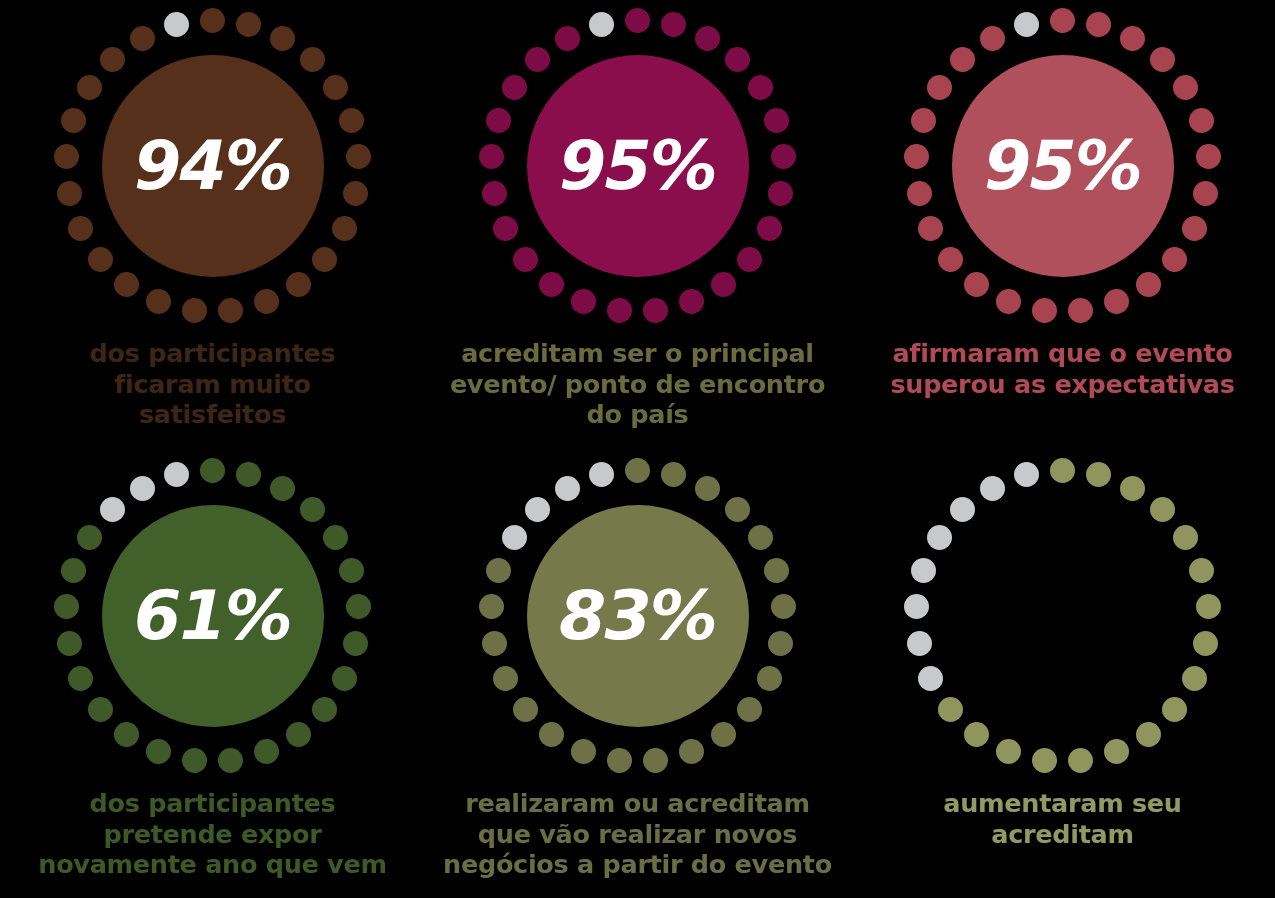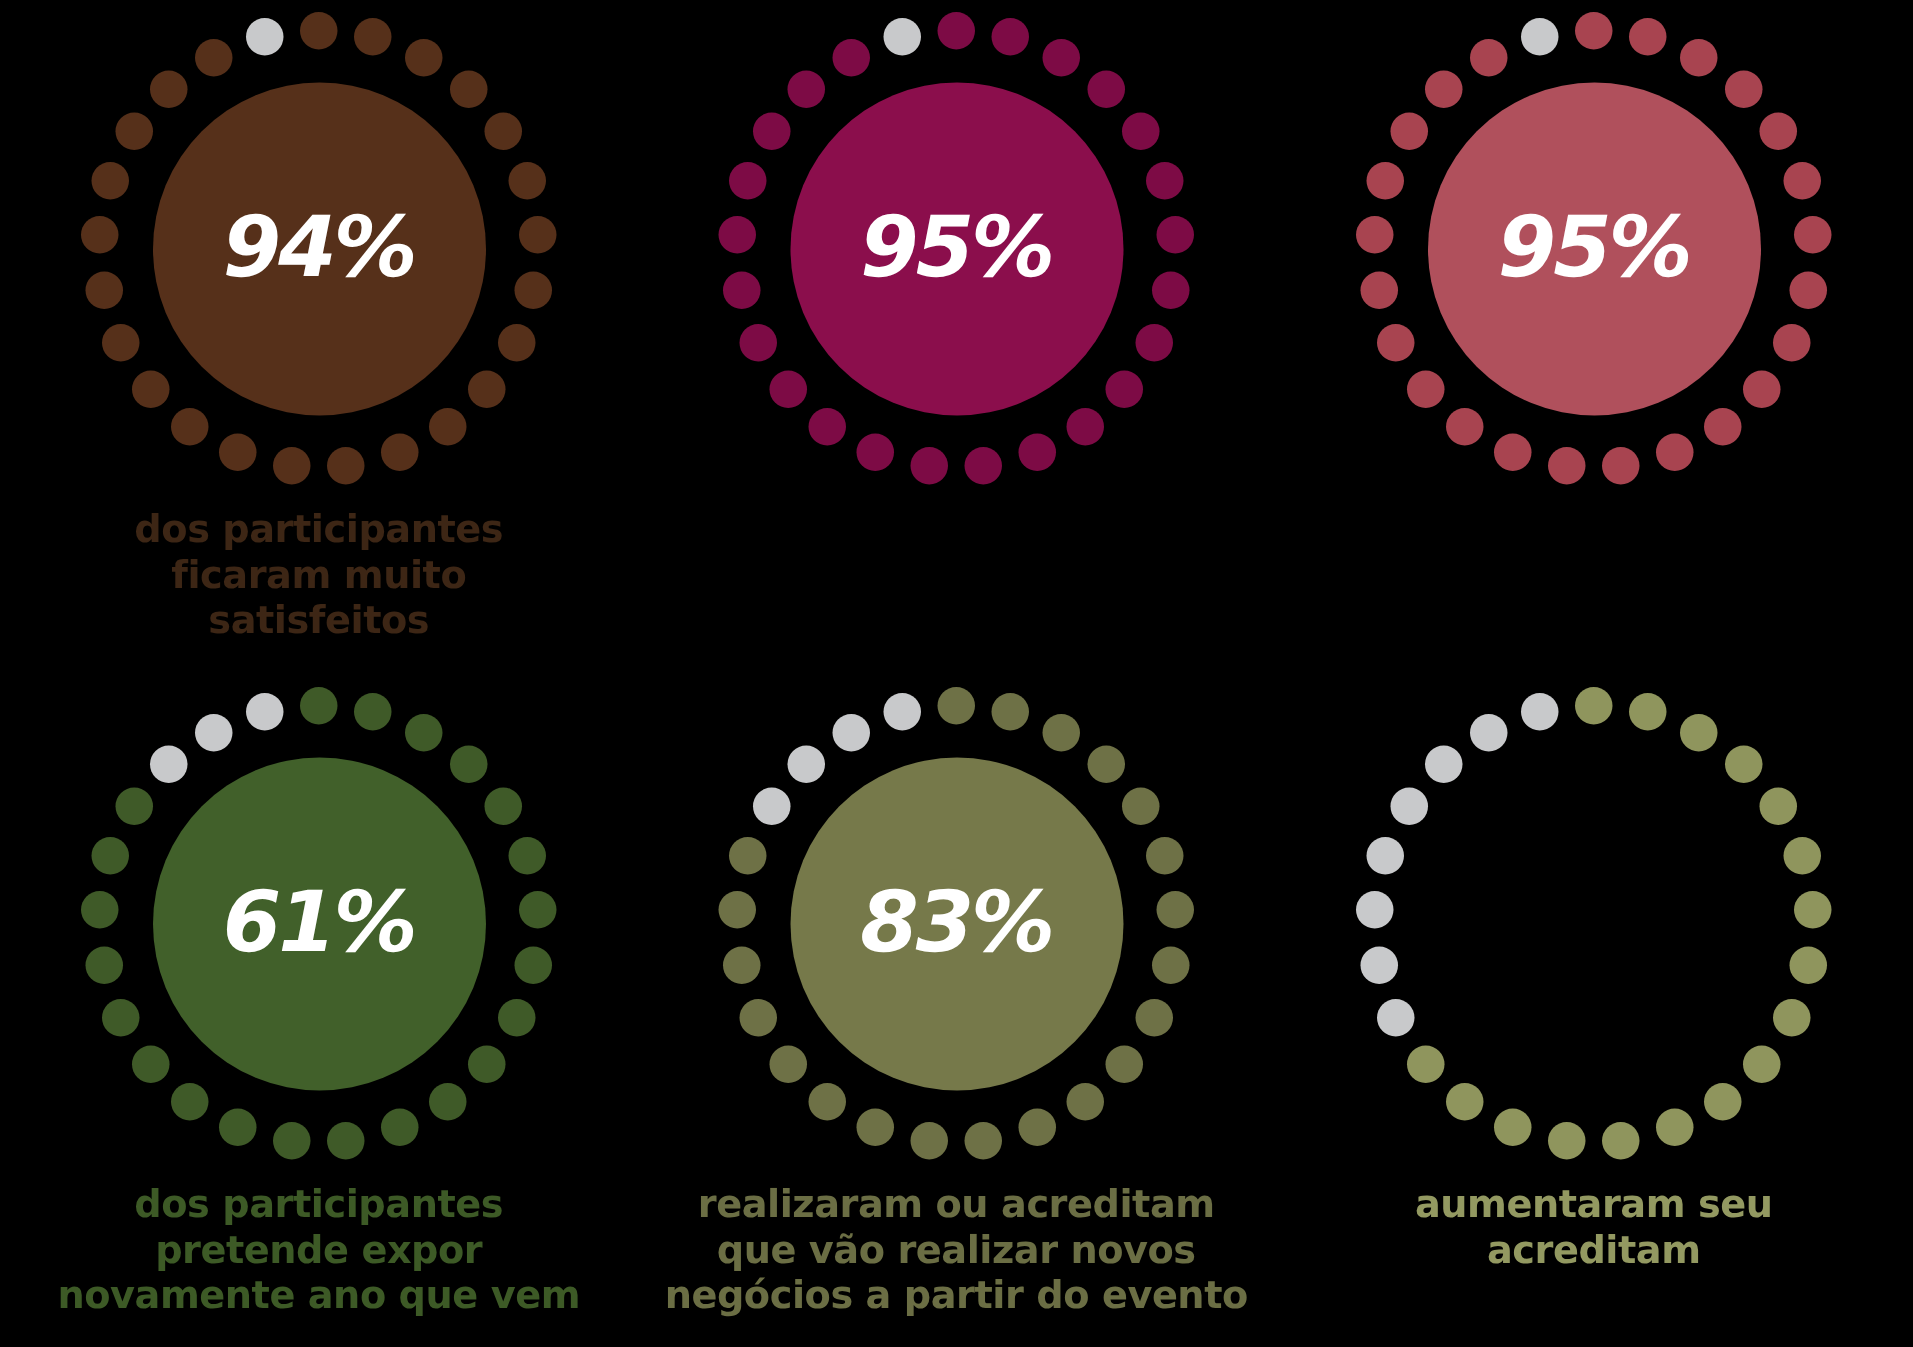--- a/index.html
+++ b/index.html
@@ -44,21 +44,21 @@
     width:222px;height:222px;
     margin-left:-111px;margin-top:-111px;
     border-radius:50%;
     display:flex;
     align-items:center;
     justify-content:center;
   }
   .pct{
     color:#ffffff;
     font-family:"DejaVu Sans", sans-serif;
-    font-size:56px;
+    font-size:68px;
     font-weight:bold;
     font-style:italic;
     letter-spacing:-2px;
     line-height:1;
     user-select:none;
   }
   .caption{
     margin-top:12px;
     text-align:center;
     font-family:"DejaVu Sans", sans-serif;
@@ -134,20 +134,23 @@
         <span class="dot" style="background: rgb(125, 11, 69); left: 4.46503%; top: 47.1352%;"></span>
         <span class="dot" style="background: rgb(125, 11, 69); left: 6.60805%; top: 35.9011%;"></span>
         <span class="dot" style="background: rgb(125, 11, 69); left: 11.4775%; top: 25.5529%;"></span>
         <span class="dot" style="background: rgb(125, 11, 69); left: 18.7675%; top: 16.7408%;"></span>
         <span class="dot" style="background: rgb(125, 11, 69); left: 28.02%; top: 10.0185%;"></span>
         <span class="dot" style="background: rgb(200, 201, 203); left: 38.6535%; top: 5.80839%;"></span>
         <div class="core" style="background: rgb(139, 14, 76);">
           <span class="pct">95%</span>
         </div>
       </div>
+      <div class="caption" style="color: rgb(107, 107, 63);">acreditam ser o principal
+evento/ ponto de encontro
+do país</div>
     </div>
     <div class="stat">
       <div class="ring-wrap">
         <span class="dot" style="background: rgb(168, 68, 80); left: 50%; top: 4.375%;"></span>
         <span class="dot" style="background: rgb(168, 68, 80); left: 61.3465%; top: 5.80839%;"></span>
         <span class="dot" style="background: rgb(168, 68, 80); left: 71.98%; top: 10.0185%;"></span>
         <span class="dot" style="background: rgb(168, 68, 80); left: 81.2325%; top: 16.7408%;"></span>
         <span class="dot" style="background: rgb(168, 68, 80); left: 88.5225%; top: 25.5529%;"></span>
         <span class="dot" style="background: rgb(168, 68, 80); left: 93.392%; top: 35.9011%;"></span>
         <span class="dot" style="background: rgb(168, 68, 80); left: 95.535%; top: 47.1352%;"></span>
@@ -166,20 +169,22 @@
         <span class="dot" style="background: rgb(168, 68, 80); left: 4.46503%; top: 47.1352%;"></span>
         <span class="dot" style="background: rgb(168, 68, 80); left: 6.60805%; top: 35.9011%;"></span>
         <span class="dot" style="background: rgb(168, 68, 80); left: 11.4775%; top: 25.5529%;"></span>
         <span class="dot" style="background: rgb(168, 68, 80); left: 18.7675%; top: 16.7408%;"></span>
         <span class="dot" style="background: rgb(168, 68, 80); left: 28.02%; top: 10.0185%;"></span>
         <span class="dot" style="background: rgb(200, 201, 203); left: 38.6535%; top: 5.80839%;"></span>
         <div class="core" style="background: rgb(176, 80, 92);">
           <span class="pct">95%</span>
         </div>
       </div>
+      <div class="caption" style="color: rgb(176, 74, 85);">afirmaram que o evento
+superou as expectativas</div>
     </div>
     <div class="stat row2">
       <div class="ring-wrap">
         <span class="dot" style="background: rgb(63, 90, 40); left: 50%; top: 4.375%;"></span>
         <span class="dot" style="background: rgb(63, 90, 40); left: 61.3465%; top: 5.80839%;"></span>
         <span class="dot" style="background: rgb(63, 90, 40); left: 71.98%; top: 10.0185%;"></span>
         <span class="dot" style="background: rgb(63, 90, 40); left: 81.2325%; top: 16.7408%;"></span>
         <span class="dot" style="background: rgb(63, 90, 40); left: 88.5225%; top: 25.5529%;"></span>
         <span class="dot" style="background: rgb(63, 90, 40); left: 93.392%; top: 35.9011%;"></span>
         <span class="dot" style="background: rgb(63, 90, 40); left: 95.535%; top: 47.1352%;"></span>

